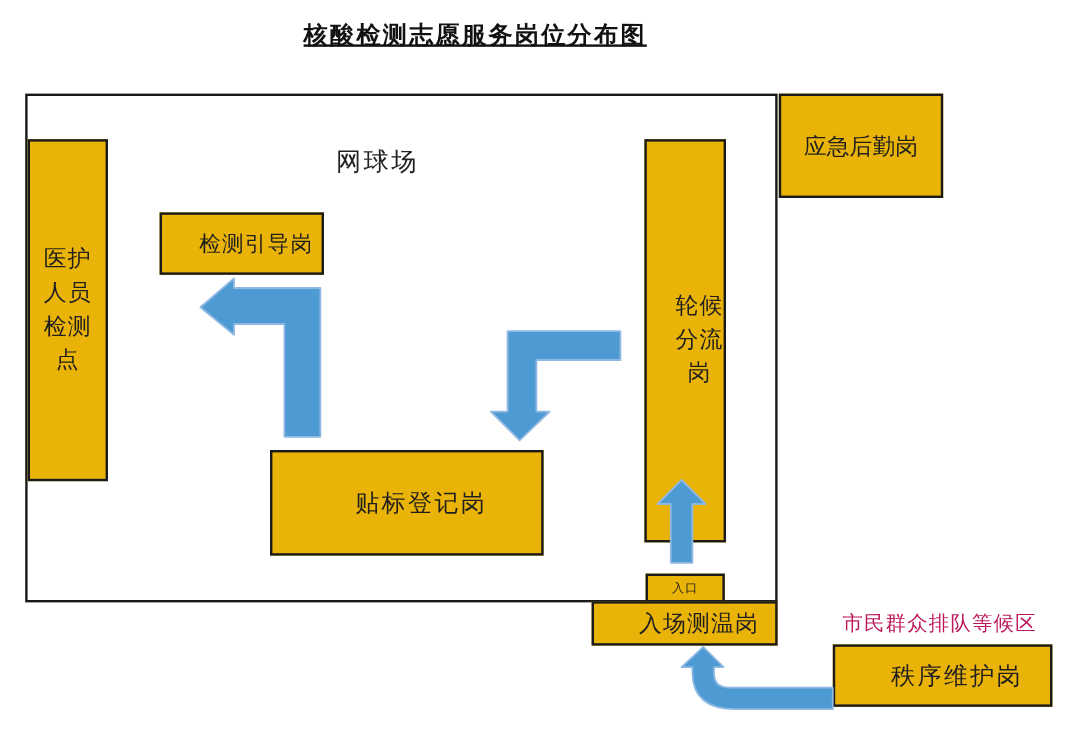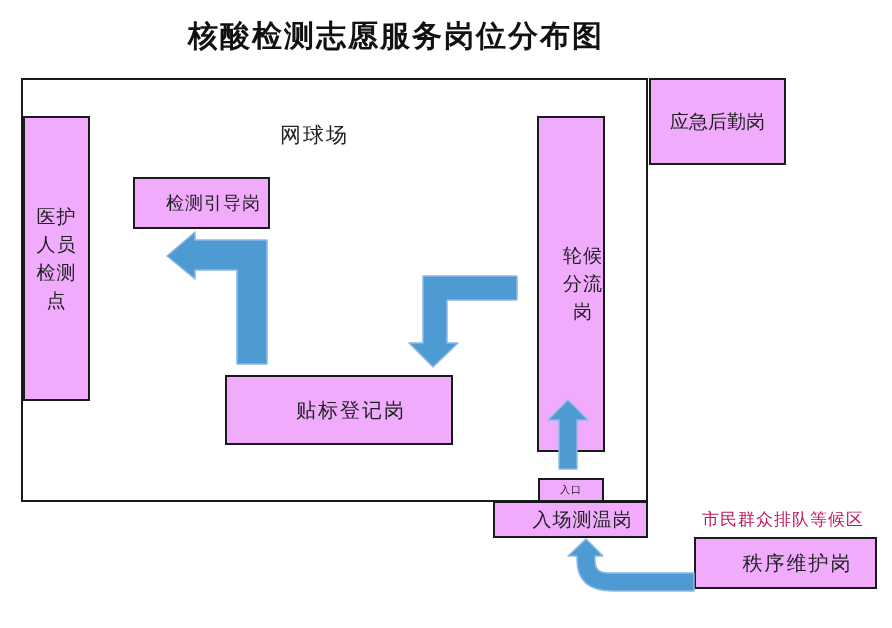--- a/index.html
+++ b/index.html
@@ -15,29 +15,30 @@
     background: #ffffff;
     overflow: hidden;
     color: #1f1f1f;
   }
   .title {
     position: absolute;
     left: 0;
     right: 100px;
     top: 16px;
     text-align: center;
-    font-size: 30px;
+    font-size: 20px;
     font-weight: bold;
     letter-spacing: 2px;
     color: #111111;
+    text-decoration: underline;
   }
   .box {
     position: absolute;
     box-sizing: border-box;
-    background: #f0abfc;
+    background: #eab308;
     border: 2px solid #1a1a1a;
     display: flex;
     align-items: center;
     justify-content: center;
     text-align: center;
   }
   .box.thick { border-width: 2.5px; padding-left: 24px; }
   .outer-rect {
     position: absolute;
     box-sizing: border-box;
@@ -74,21 +75,21 @@
     position: absolute;
     left: 0; top: 0;
     width: 892px; height: 628px;
     pointer-events: none;
   }
   
   #box-logistics   { left: 649px; top: 78px;  width: 137px; height: 87px;  font-size: 19px; }
   #box-medical     { left: 23px;  top: 116px; width: 67px;  height: 285px; }
   #box-guidance    { left: 133px; top: 177px; width: 137px; height: 52px;  font-size: 18px; letter-spacing: 1px; }
   #box-waiting     { left: 537px; top: 116px; width: 68px;  height: 336px; }
-  #box-registration{ left: 225px; top: 375px; width: 228px; height: 70px;  font-size: 20px; letter-spacing: 2px; }
+  #box-registration{ left: 225px; top: 375px; width: 228px; height: 88px;  font-size: 20px; letter-spacing: 2px; }
   #box-entrance    { left: 538px; top: 478px; width: 66px;  height: 24px;  font-size: 10px; letter-spacing: 1px; }
   #box-temperature { left: 493px; top: 501px; width: 155px; height: 37px;  font-size: 19px; letter-spacing: 1px; }
   #box-order       { left: 694px; top: 537px; width: 183px; height: 52px;  font-size: 20px; letter-spacing: 2px; }
 </style>
 </head>
 <body>
 
 <div class="canvas" style="background: rgb(255, 255, 255);">
 
   <div class="title">核酸检测志愿服务岗位分布图</div>

